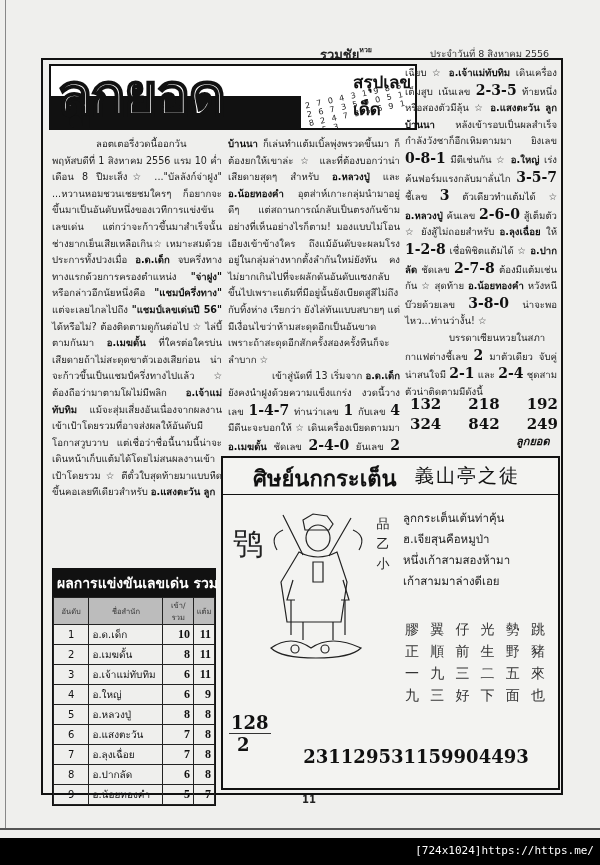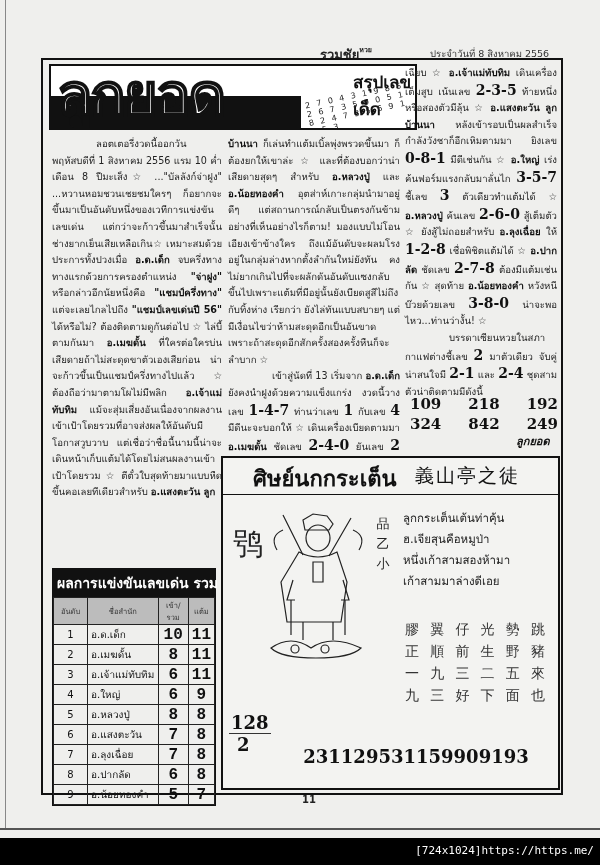--- a/index.html
+++ b/index.html
@@ -28,21 +28,21 @@
   .numgrid{position:absolute;left:410px;top:394px;width:148px;}
   .numgrid .row{display:flex;justify-content:space-between;font-family:"DejaVu Serif",serif;font-weight:bold;font-size:15px;line-height:20px;color:#111;}
   .sig{position:absolute;font-style:italic;font-weight:bold;font-size:11px;color:#111;}
   .sig1{left:516px;top:432px;}
   .results{position:absolute;left:52px;top:568px;width:162px;border:1px solid #111;}
   .results-title{background:#111;color:#fff;font-size:14px;font-weight:bold;padding:3px 4px;white-space:nowrap;}
   table{border-collapse:collapse;width:100%;}
   th{background:#bcbcbc;font-size:7.5px;font-weight:normal;color:#333;height:18px;border:1px solid #222;}
   td{border:1px solid #222;font-size:10px;height:19px;padding:0 3px;color:#111;}
   td.n{text-align:center;}
-  td.v{text-align:center;font-family:Liberation Mono, monospace;font-weight:bold;font-size:16px;}
+  td.v{text-align:right;font-family:Liberation Serif, serif;font-weight:bold;font-size:12px;}
   .poem-box{position:absolute;left:221px;top:456px;width:339px;height:334px;border:2px solid #111;box-sizing:border-box;background:#f3f3f1;}
   .poem-title{position:absolute;left:0;top:0;width:335px;height:36px;border-bottom:1.5px solid #111;}
   .poem-title-thai{position:absolute;left:30px;top:3px;font-family:"DejaVu Serif",serif;font-weight:bold;font-size:22px;color:#111;}
   .poem-title-cn{position:absolute;left:192px;top:5px;font-family:"DejaVu Serif",serif;font-size:19px;color:#111;letter-spacing:2px;}
   .deity{position:absolute;left:40px;top:52px;width:110px;height:150px;}
   .glyph-left{position:absolute;left:10px;top:66px;font-family:"DejaVu Serif",serif;font-size:30px;color:#222;}
   .glyph-right{position:absolute;left:150px;top:56px;width:20px;font-size:13px;line-height:20px;color:#222;text-align:center;}
   .poem-lines{position:absolute;left:122px;top:50px;font-size:11.5px;line-height:21px;color:#222;}
   .cn-grid{position:absolute;left:124px;top:160px;width:196px;font-size:14px;line-height:22px;color:#333;}
   .cn-grid .row{display:flex;justify-content:space-between;}
@@ -73,21 +73,21 @@
     <div class="logo-sub">สรุปเลขเด็ด</div>
     <div class="logo-nums">2 7 0 4 3 1 9 8 5 2 6 7 3 5 9 0 5 1 8 2 4 7 3 5 6 9 1 2 5 3</div>
   </div>
 
   <div class="col col-left"><span class="indent"></span><span>ลอตเตอรี่งวดนี้ออกวัน พฤหัสบดีที่ 1 สิงหาคม 2556 แรม 10 ค่ำ เดือน 8 ปีมะเส็ง</span><span class="star">☆</span><span> ..."บัลลังก์จ่าฝูง" ...หวานหอมชวนเชยชมใครๆ ก็อยากจะขึ้นมาเป็นอันดับหนึ่งของเวทีการแข่งขันเลขเด่น แต่กว่าจะก้าวขึ้นมาสำเร็จนั้นช่างยากเย็นเสียเหลือเกิน</span><span class="star">☆</span><span> เหมาะสมด้วยประการทั้งปวงเมื่อ </span><b>อ.ด.เด็ก</b><span> จบครึ่งทาง ทางแรกด้วยการครองตำแหน่ง </span><b>"จ่าฝูง"</b><span> หรือกล่าวอีกนัยหนึ่งคือ </span><b>"แชมป์ครึ่งทาง"</b><span> แต่จะเลยไกลไปถึง </span><b>"แชมป์เลขเด่นปี 56"</b><span> ได้หรือไม่? ต้องติดตามดูกันต่อไป </span><span class="star">☆</span><span> ไล่บี้ตามกันมา </span><b>อ.เมฆดั้น</b><span> ที่ใครต่อใครบ่นเสียดายถ้าไม่สะดุดขาตัวเองเสียก่อน น่าจะก้าวขึ้นเป็นแชมป์ครึ่งทางไปแล้ว </span><span class="star">☆</span><span> ต้องถือว่ามาตามโผไม่มีพลิก </span><b>อ.เจ้าแม่ทับทิม</b><span> แม้จะสุ่มเสี่ยงอันเนื่องจากผลงานเข้าเป้าโดยรวมที่อาจส่งผลให้อันดับมีโอกาสวูบวาบ แต่เชื่อว่าชื่อนี้นามนี้น่าจะเดินหน้าเก็บแต้มได้โดยไม่สนผลงานเข้าเป้าโดยรวม </span><span class="star">☆</span><span> ตีตั๋วใบสุดท้ายมาแบบหืดขึ้นคอเลยทีเดียวสำหรับ </span><b>อ.แสงตะวัน ลูก</b></div>
   <div class="col col-mid"><b>บ้านนา</b><span> ก็เล่นทำแต้มเบิ้ลพุ่งพรวดขึ้นมา ก็ต้องยกให้เขาล่ะ </span><span class="star">☆</span><span> และที่ต้องบอกว่าน่าเสียดายสุดๆ สำหรับ </span><b>อ.หลวงปู่</b><span> และ </span><b>อ.น้อยทองคำ</b><span> อุตส่าห์เกาะกลุ่มนำมาอยู่ดีๆ แต่สถานการณ์กลับเป็นตรงกันข้ามอย่างที่เห็นอย่างไรก็ตาม! มองแบบไม่โอนเอียงเข้าข้างใคร ถึงแม้อันดับจะผลมโรงอยู่ในกลุ่มล่างหากตั้งลำกันใหม่ยังทัน คงไม่ยากเกินไปที่จะผลักดันอันดับแซงกลับขึ้นไปเพราะแต้มที่มีอยู่นั้นยังเบียดสูสีไม่ถึงกับทิ้งห่าง เรียกว่า ยังไล่ทันแบบสบายๆ แต่มีเงื่อนไขว่าห้ามสะดุดอีกเป็นอันขาด เพราะถ้าสะดุดอีกสักครั้งสองครั้งหืนก็จะลำบาก </span><span class="star">☆</span><br><span class="indent"></span><span>เข้าสู่นัดที่ 13 เริ่มจาก </span><b>อ.ด.เด็ก</b><span> ยังคงนำฝูงด้วยความแข็งแกร่ง งวดนี้วาง เลข </span><span class="big">1-4-7</span><span> ท่านว่าเลข </span><span class="big">1</span><span> กับเลข </span><span class="big">4</span><span> มีดีนะจะบอกให้ </span><span class="star">☆</span><span> เดินเครื่องเบียดตามมา </span><b>อ.เมฆดั้น</b><span> ชัดเลข </span><span class="big">2-4-0</span><span> ยันเลข </span><span class="big">2</span><span> ตัวเดียวสวย</span></div>
   <div class="col col-right"><span>เฉียบ </span><span class="star">☆</span><b> อ.เจ้าแม่ทับทิม</b><span> เดินเครื่องเต็มสูบ เน้นเลข </span><span class="big">2-3-5</span><span> ท้ายหนึ่งหรือสองตัวมีลุ้น </span><span class="star">☆</span><b> อ.แสงตะวัน ลูกบ้านนา</b><span> หลังเข้ารอบเป็นผลสำเร็จกำลังวังชาก็อีกเหิมตามมา ยิงเลข </span><span class="big">0-8-1</span><span> มีดีเช่นกัน </span><span class="star">☆</span><b> อ.ใหญ่</b><span> เร่งค้นฟอร์มแรงกลับมาลั่นไก </span><span class="big">3-5-7</span><span> ชี้เลข </span><span class="big">3</span><span> ตัวเดียวทำแต้มได้ </span><span class="star">☆</span><b> อ.หลวงปู่</b><span> ค้นเลข </span><span class="big">2-6-0</span><span> สู้เต็มตัว </span><span class="star">☆</span><span> ยังสู้ไม่ถอยสำหรับ </span><b>อ.ลุงเฉื่อย</b><span> ให้ </span><span class="big">1-2-8</span><span> เชื่อพิชิตแต้มได้ </span><span class="star">☆</span><b> อ.ปากลัด</b><span> ชัดเลข </span><span class="big">2-7-8</span><span> ต้องมีแต้มเช่นกัน </span><span class="star">☆</span><span> สุดท้าย </span><b>อ.น้อยทองคำ</b><span> หวังหนีบ๊วยด้วยเลข </span><span class="big">3-8-0</span><span> น่าจะพอไหว...ท่านว่างั้น! </span><span class="star">☆</span><br><span class="indent"></span><span>บรรดาเซียนหวยในสภากาแฟต่างชี้เลข </span><span class="big">2</span><span> มาตัวเดียว จับคู่น่าสนใจมี </span><span class="big">2-1</span><span> และ </span><span class="big">2-4</span><span> ชุดสามตัวน่าติดตามมีดังนี้</span></div>
 
   <div class="numgrid">
     <div class="row">
-      <span>109</span>
+      <span>132</span>
       <span>218</span>
       <span>192</span>
     </div>
     <div class="row">
       <span>324</span>
       <span>842</span>
       <span>249</span>
     </div>
   </div>
   <div class="sig sig1">ลูกยอด</div>
@@ -237,21 +237,21 @@
     <div class="frac">
       <div class="num">128</div>
       <div class="den">2</div>
     </div>
     <div class="final-nums" id="final-nums">
         <span>231</span>
         <span>129</span>
         <span>531</span>
         <span>159</span>
         <span>90</span>
-        <span>91</span>
+        <span>44</span>
         <span>93</span>
       </div>
   </div>
 
   <div class="page-number">11</div>
   <div class="page-edge-bottom"></div>
 </div>
 
 <div class="watermark">[724x1024]https://https.me/</div>
 

